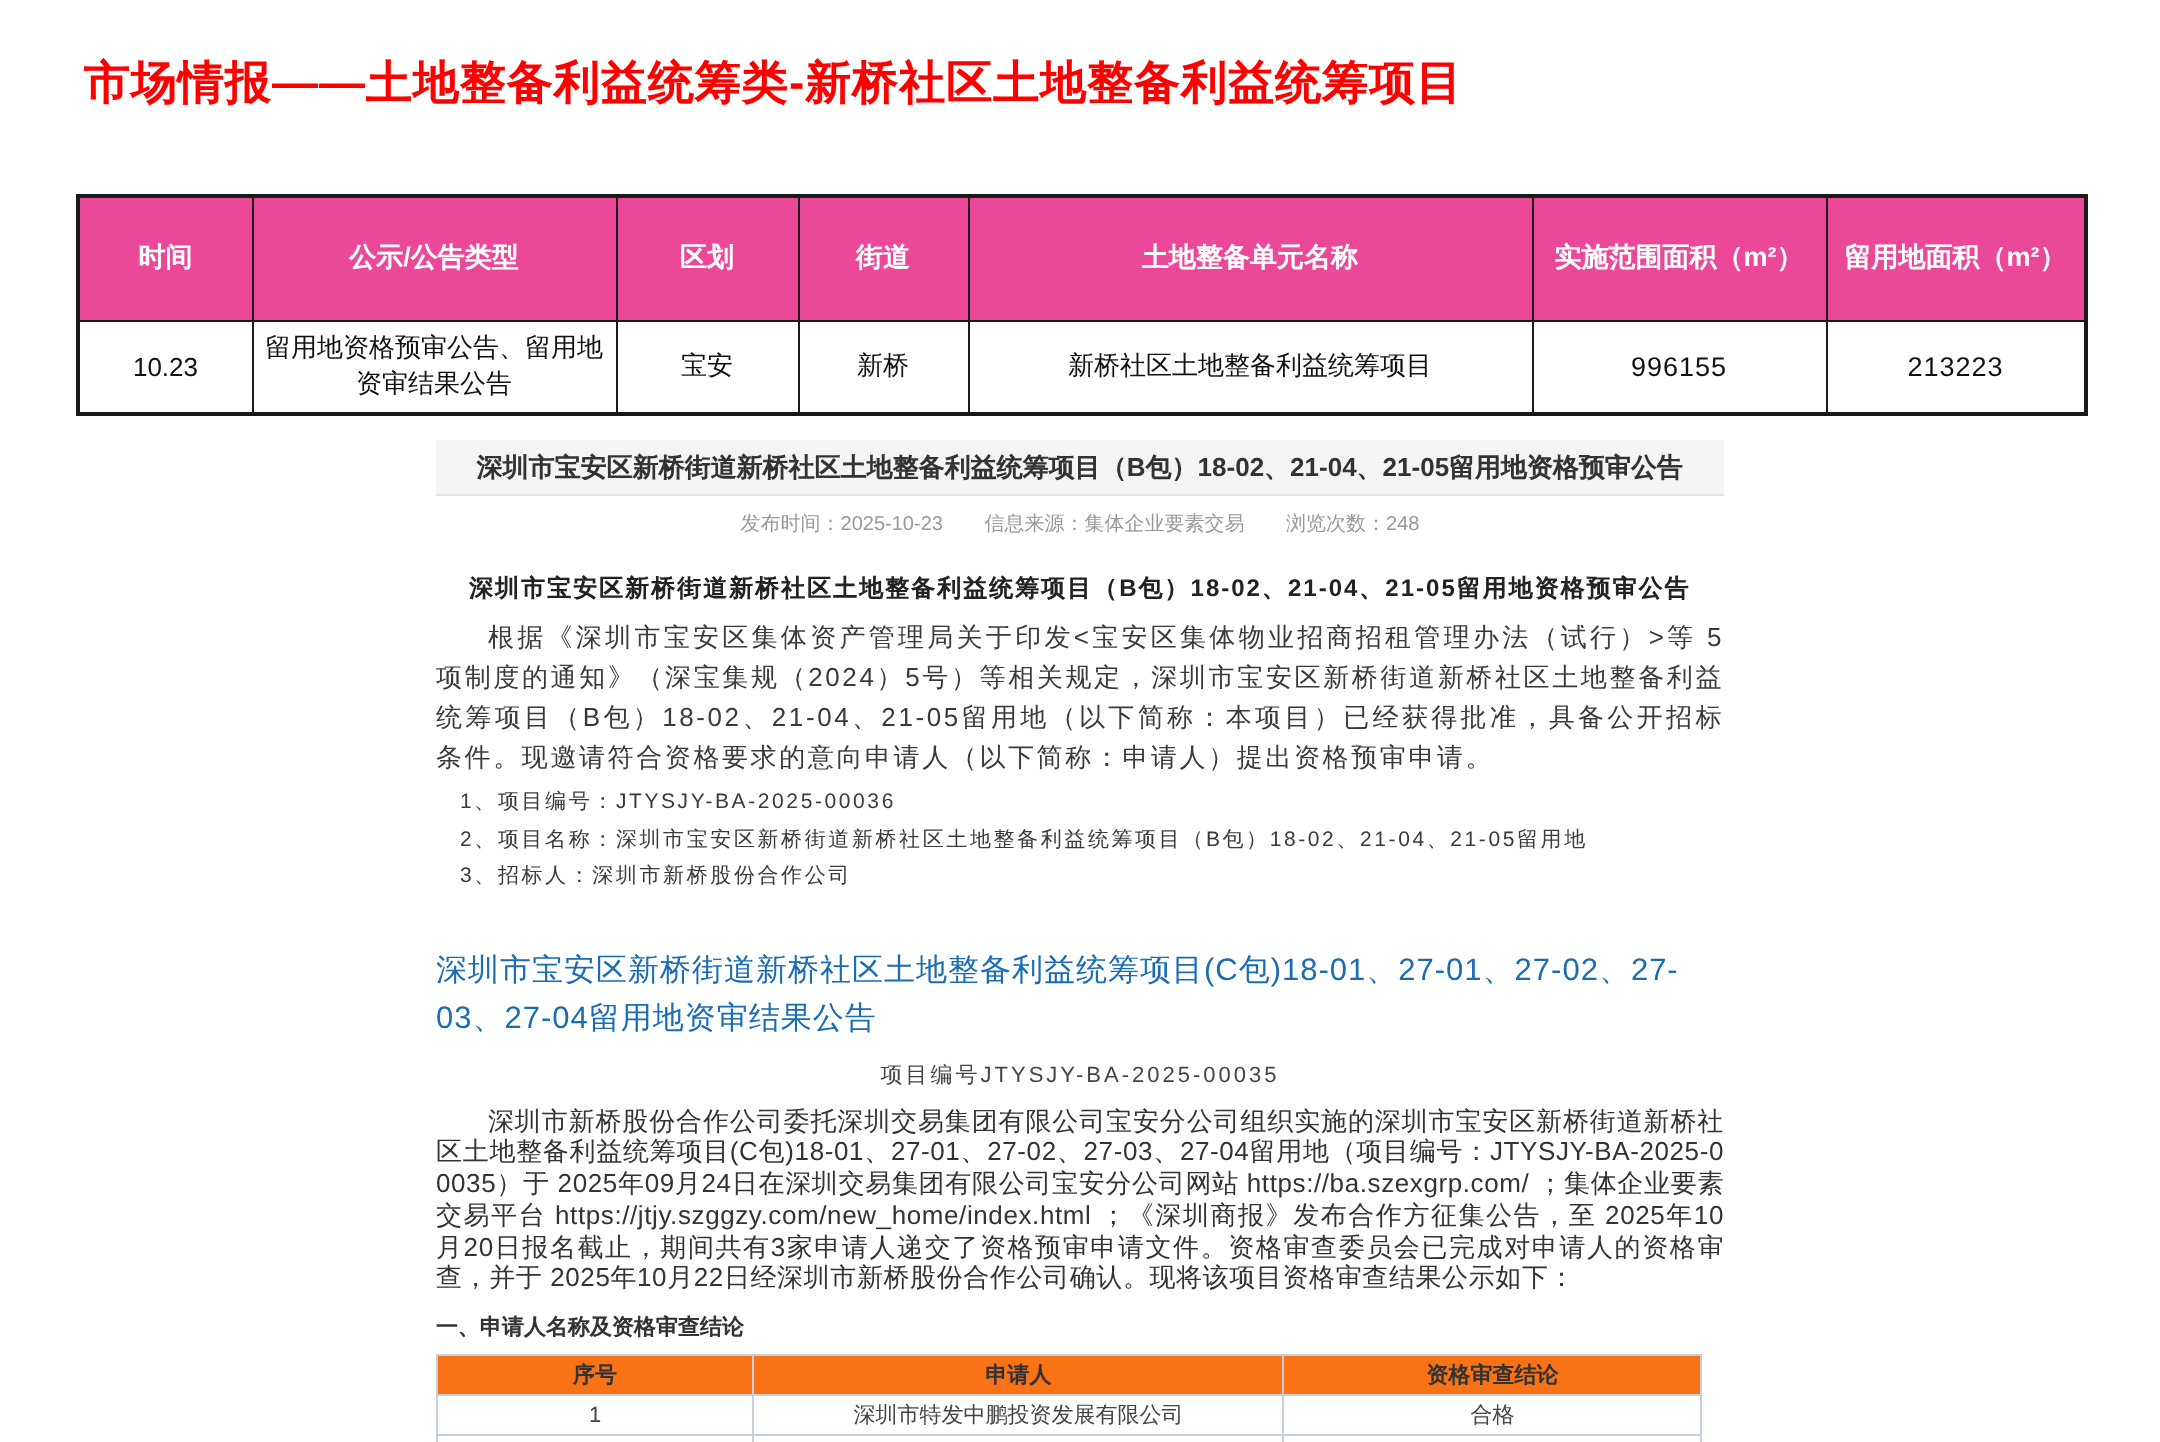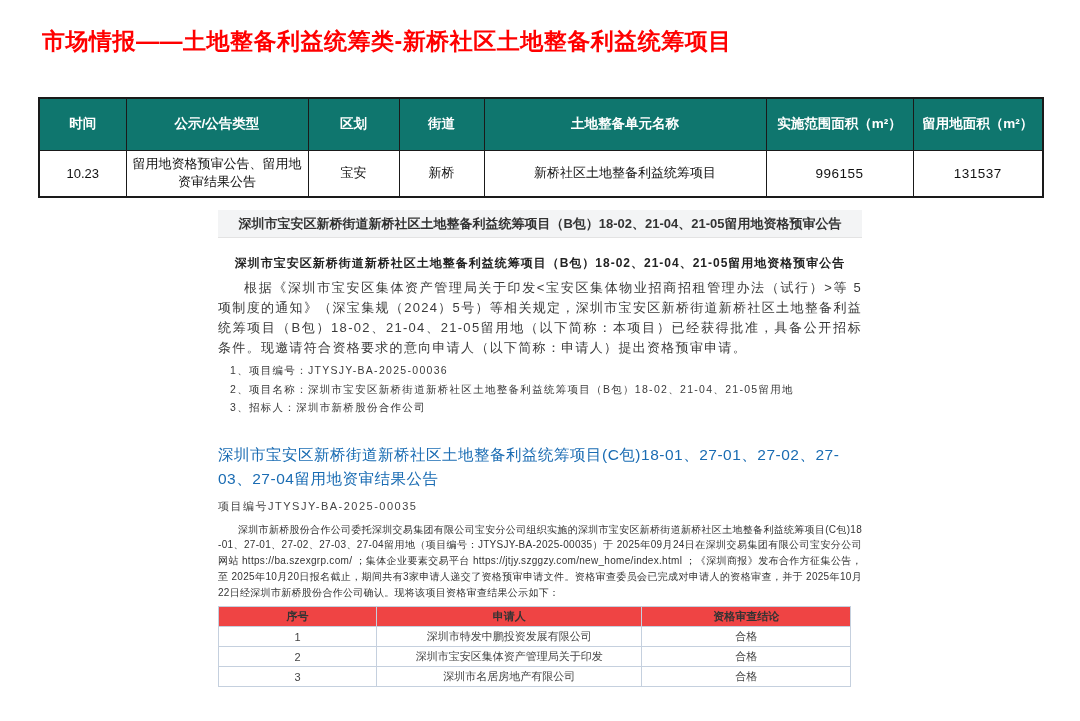--- a/index.html
+++ b/index.html
@@ -21,22 +21,22 @@
   table.summary{
     border-collapse:collapse;table-layout:fixed;
     margin:40px 0 0 38px;width:1004px;
     border:2px solid #1a1a1a;
   }
   table.summary th,table.summary td{
     border:1.5px solid #1a1a1a;text-align:center;vertical-align:middle;
     padding:4px 6px;box-sizing:border-box;
   }
   table.summary th{
-    background:#0f766e;color:#ffffff;font-size:13.5px;font-weight:bold;
-    height:52px;
+    background:#ec4899;color:#ffffff;font-size:13.5px;font-weight:bold;
+    height:62px;
   }
   table.summary td{height:47px;font-size:13px;color:#111;}
   table.summary td.num{font-size:13.5px;letter-spacing:0.5px;}
 
   
   .announcements{width:644px;margin:12px auto 0 auto;}
 
   
   .ann1-header{
     background:#f3f4f5;border-bottom:1px solid #e3e3e3;
@@ -60,42 +60,42 @@
     font-size:10.5px;color:#3a3a3a;line-height:18.5px;letter-spacing:1.3px;margin-left:12px;
   }
 
   
   .ann2{margin-top:26px;}
   .ann2-title{
     text-align:left;font-size:15.5px;font-weight:normal;color:#1a6cb3;
     line-height:24px;letter-spacing:0.5px;
   }
   .ann2-projno{
-    text-align:left;font-size:11px;color:#444;margin-top:8px;
+    text-align:center;font-size:11px;color:#444;margin-top:8px;
     letter-spacing:1.5px;
   }
   .ann2-paragraph{
-    margin-top:8px;font-size:10px;color:#333;line-height:15.8px;
+    margin-top:8px;font-size:13px;color:#333;line-height:15.8px;
     text-align:justify;text-indent:2em;letter-spacing:0.3px;
     word-break:break-all;
   }
   .ann2-heading{
     margin-top:9px;font-size:11px;font-weight:bold;color:#333;
   }
 
   
   table.result{
     border-collapse:collapse;table-layout:fixed;width:633px;margin-top:6px;
     border:1px solid #c5d0de;
   }
   table.result th,table.result td{
     border:1px solid #c5d0de;text-align:center;vertical-align:middle;
     font-size:11px;padding:2px 4px;height:17px;box-sizing:border-box;
   }
-  table.result th{background:#ef4444;color:#333;font-weight:bold;}
+  table.result th{background:#f97316;color:#333;font-weight:bold;}
   table.result td{color:#444;background:#fff;}
 </style>
 </head>
 <body>
 
 <div class="page">
 
   <h1 class="page-title">市场情报——土地整备利益统筹类-新桥社区土地整备利益统筹项目</h1>
 
   <table class="summary">
@@ -120,42 +120,48 @@
       </tr>
     </thead>
     <tbody>
       <tr>
         <td>10.23</td>
         <td>留用地资格预审公告、留用地资审结果公告</td>
         <td>宝安</td>
         <td>新桥</td>
         <td>新桥社区土地整备利益统筹项目</td>
         <td class="num">996155</td>
-        <td class="num">131537</td>
+        <td class="num">213223</td>
       </tr>
     </tbody>
   </table>
 
   <div class="announcements">
 
     <div>
       <div class="ann1-header">深圳市宝安区新桥街道新桥社区土地整备利益统筹项目（B包）18-02、21-04、21-05留用地资格预审公告</div>
+      <div class="ann1-meta">
+        <span>发布时间：2025-10-23</span>
+        <span>信息来源：集体企业要素交易</span>
+        <span>浏览次数：248</span>
+      </div>
       <div class="ann1-body-title">深圳市宝安区新桥街道新桥社区土地整备利益统筹项目（B包）18-02、21-04、21-05留用地资格预审公告</div>
       <div class="ann1-paragraph">根据《深圳市宝安区集体资产管理局关于印发&lt;宝安区集体物业招商招租管理办法（试行）&gt;等 5 项制度的通知》（深宝集规（2024）5号）等相关规定，深圳市宝安区新桥街道新桥社区土地整备利益统筹项目（B包）18-02、21-04、21-05留用地（以下简称：本项目）已经获得批准，具备公开招标条件。现邀请符合资格要求的意向申请人（以下简称：申请人）提出资格预审申请。</div>
       <div class="ann1-items">
         <div>1、项目编号：JTYSJY-BA-2025-00036</div>
         <div>2、项目名称：深圳市宝安区新桥街道新桥社区土地整备利益统筹项目（B包）18-02、21-04、21-05留用地</div>
         <div>3、招标人：深圳市新桥股份合作公司</div>
       </div>
     </div>
 
     <div class="ann2">
       <div class="ann2-title">深圳市宝安区新桥街道新桥社区土地整备利益统筹项目(C包)18-01、27-01、27-02、27-03、27-04留用地资审结果公告</div>
       <div class="ann2-projno">项目编号JTYSJY-BA-2025-00035</div>
       <div class="ann2-paragraph">深圳市新桥股份合作公司委托深圳交易集团有限公司宝安分公司组织实施的深圳市宝安区新桥街道新桥社区土地整备利益统筹项目(C包)18-01、27-01、27-02、27-03、27-04留用地（项目编号：JTYSJY-BA-2025-00035）于 2025年09月24日在深圳交易集团有限公司宝安分公司网站 https://ba.szexgrp.com/ ；集体企业要素交易平台 https://jtjy.szggzy.com/new_home/index.html ；《深圳商报》发布合作方征集公告，至 2025年10月20日报名截止，期间共有3家申请人递交了资格预审申请文件。资格审查委员会已完成对申请人的资格审查，并于 2025年10月22日经深圳市新桥股份合作公司确认。现将该项目资格审查结果公示如下：</div>
+      <div class="ann2-heading">一、申请人名称及资格审查结论</div>
 
       <table class="result">
         <colgroup>
           <col style="width:25%">
             <col style="width:42%">
             <col style="width:33%">
         </colgroup>
         <thead>
           <tr>
             <th>序号</th>

